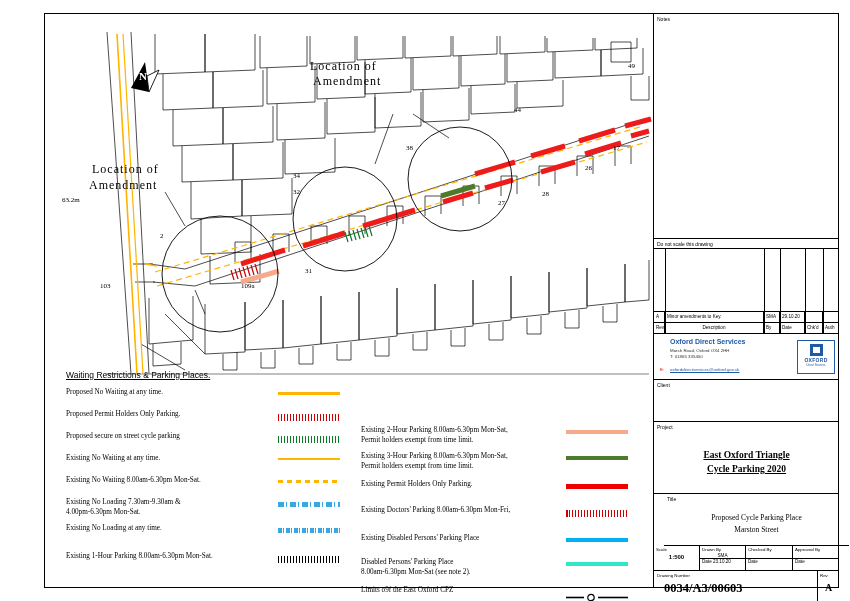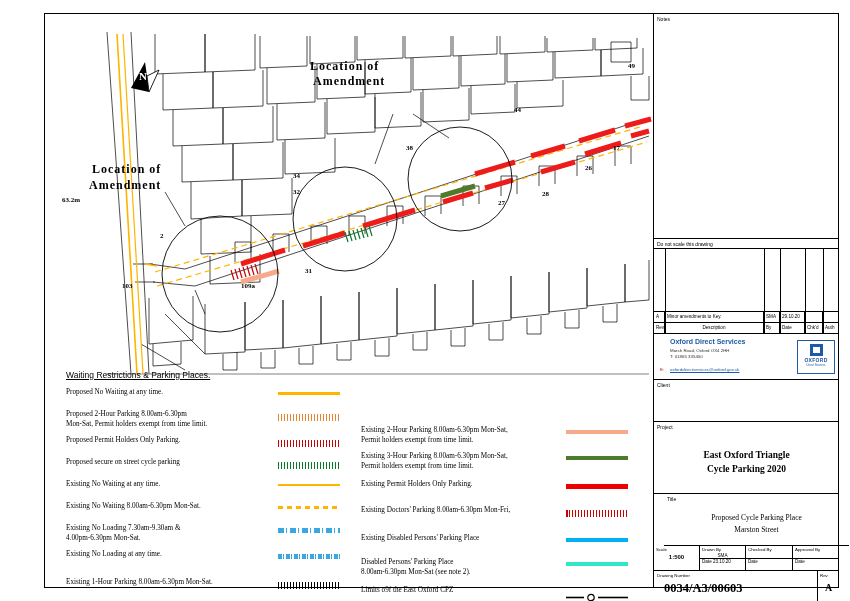--- a/index.html
+++ b/index.html
@@ -36,21 +36,20 @@
   }
   .map-svg { position: absolute; left: 0; top: 0; }
 
   .map-label {
     position: absolute;
     font-family: "Liberation Serif", serif;
     font-size: 12px;
     color: #000;
     letter-spacing: 1px;
     white-space: nowrap;
-    font-weight: bold;
   }
   .map-label.small { font-size: 7px; letter-spacing: 0; }
 
   
   .compass {
     position: absolute;
     left: 82px; top: 44px;
     width: 40px; height: 38px;
   }
 
@@ -522,37 +521,32 @@
     <div class="map-label small" style="left:469px; top:92px;">44</div>
     <div class="map-label small" style="left:361px; top:130px;">38</div>
     <div class="map-label small" style="left:248px; top:158px;">34</div>
     <div class="map-label small" style="left:248px; top:174px;">32</div>
     <div class="map-label small" style="left:260px; top:253px;">31</div>
     <div class="map-label small" style="left:497px; top:176px;">28</div>
     <div class="map-label small" style="left:453px; top:185px;text-align:center;">27</div>
     <div class="map-label small" style="left:540px; top:150px;">26</div>
     <div class="map-label small" style="left:568px; top:130px;">17</div>
     <div class="map-label small" style="left:196px; top:268px;">109a</div>
-    <div class="map-label small" style="left:77px; top:268px;">103</div>
+    <div class="map-label small" style="left:55px; top:268px;">103</div>
     <div class="map-label small" style="left:115px; top:218px;">2</div>
   </div>
 
   <div class="legend">
     <div class="legend-title">Waiting Restrictions &amp; Parking Places.</div>
     <div class="legend-cols">
 
       <div class="legend-col left">
         <div class="legend-row">
           <div class="legend-text">Proposed No Waiting at any time.</div>
           <div class="legend-swatch sw-solid" style="background:#ffb400;"></div>
-        </div>
-        <div class="legend-row two-line">
-          <div class="legend-text" style="white-space:pre-line;">Proposed 2-Hour Parking 8.00am-6.30pm
-Mon-Sat, Permit holders exempt from time limit.</div>
-          <div class="legend-swatch sw-hatch-orange"></div>
         </div>
         <div class="legend-row">
           <div class="legend-text">Proposed Permit Holders Only Parking.</div>
           <div class="legend-swatch sw-hatch-red"></div>
         </div>
         <div class="legend-row">
           <div class="legend-text">Proposed secure on street cycle parking</div>
           <div class="legend-swatch sw-hatch-green"></div>
         </div>
         <div class="legend-row">
@@ -671,21 +665,21 @@
         <div class="t2">Direct Services</div>
       </div>
     </div>
 
     <div class="tb-cell tb-client">
       <div class="tb-label">Client</div>
     </div>
 
     <div class="tb-cell tb-project">
       <div class="tb-label">Project</div>
-      <div class="tb-proj-text" style="white-space:pre-line;">East Oxford Triangle
+      <div class="tb-proj-text" style="white-space:pre-line;text-decoration:underline;">East Oxford Triangle
 Cycle Parking 2020</div>
     </div>
 
     <div class="tb-cell tb-title">
       <div class="tb-label">Title</div>
       <div class="tb-title-text" style="white-space:pre-line;">Proposed Cycle Parking Place
 Marston Street</div>
     </div>
 
     <div class="tb-cell tb-meta">

